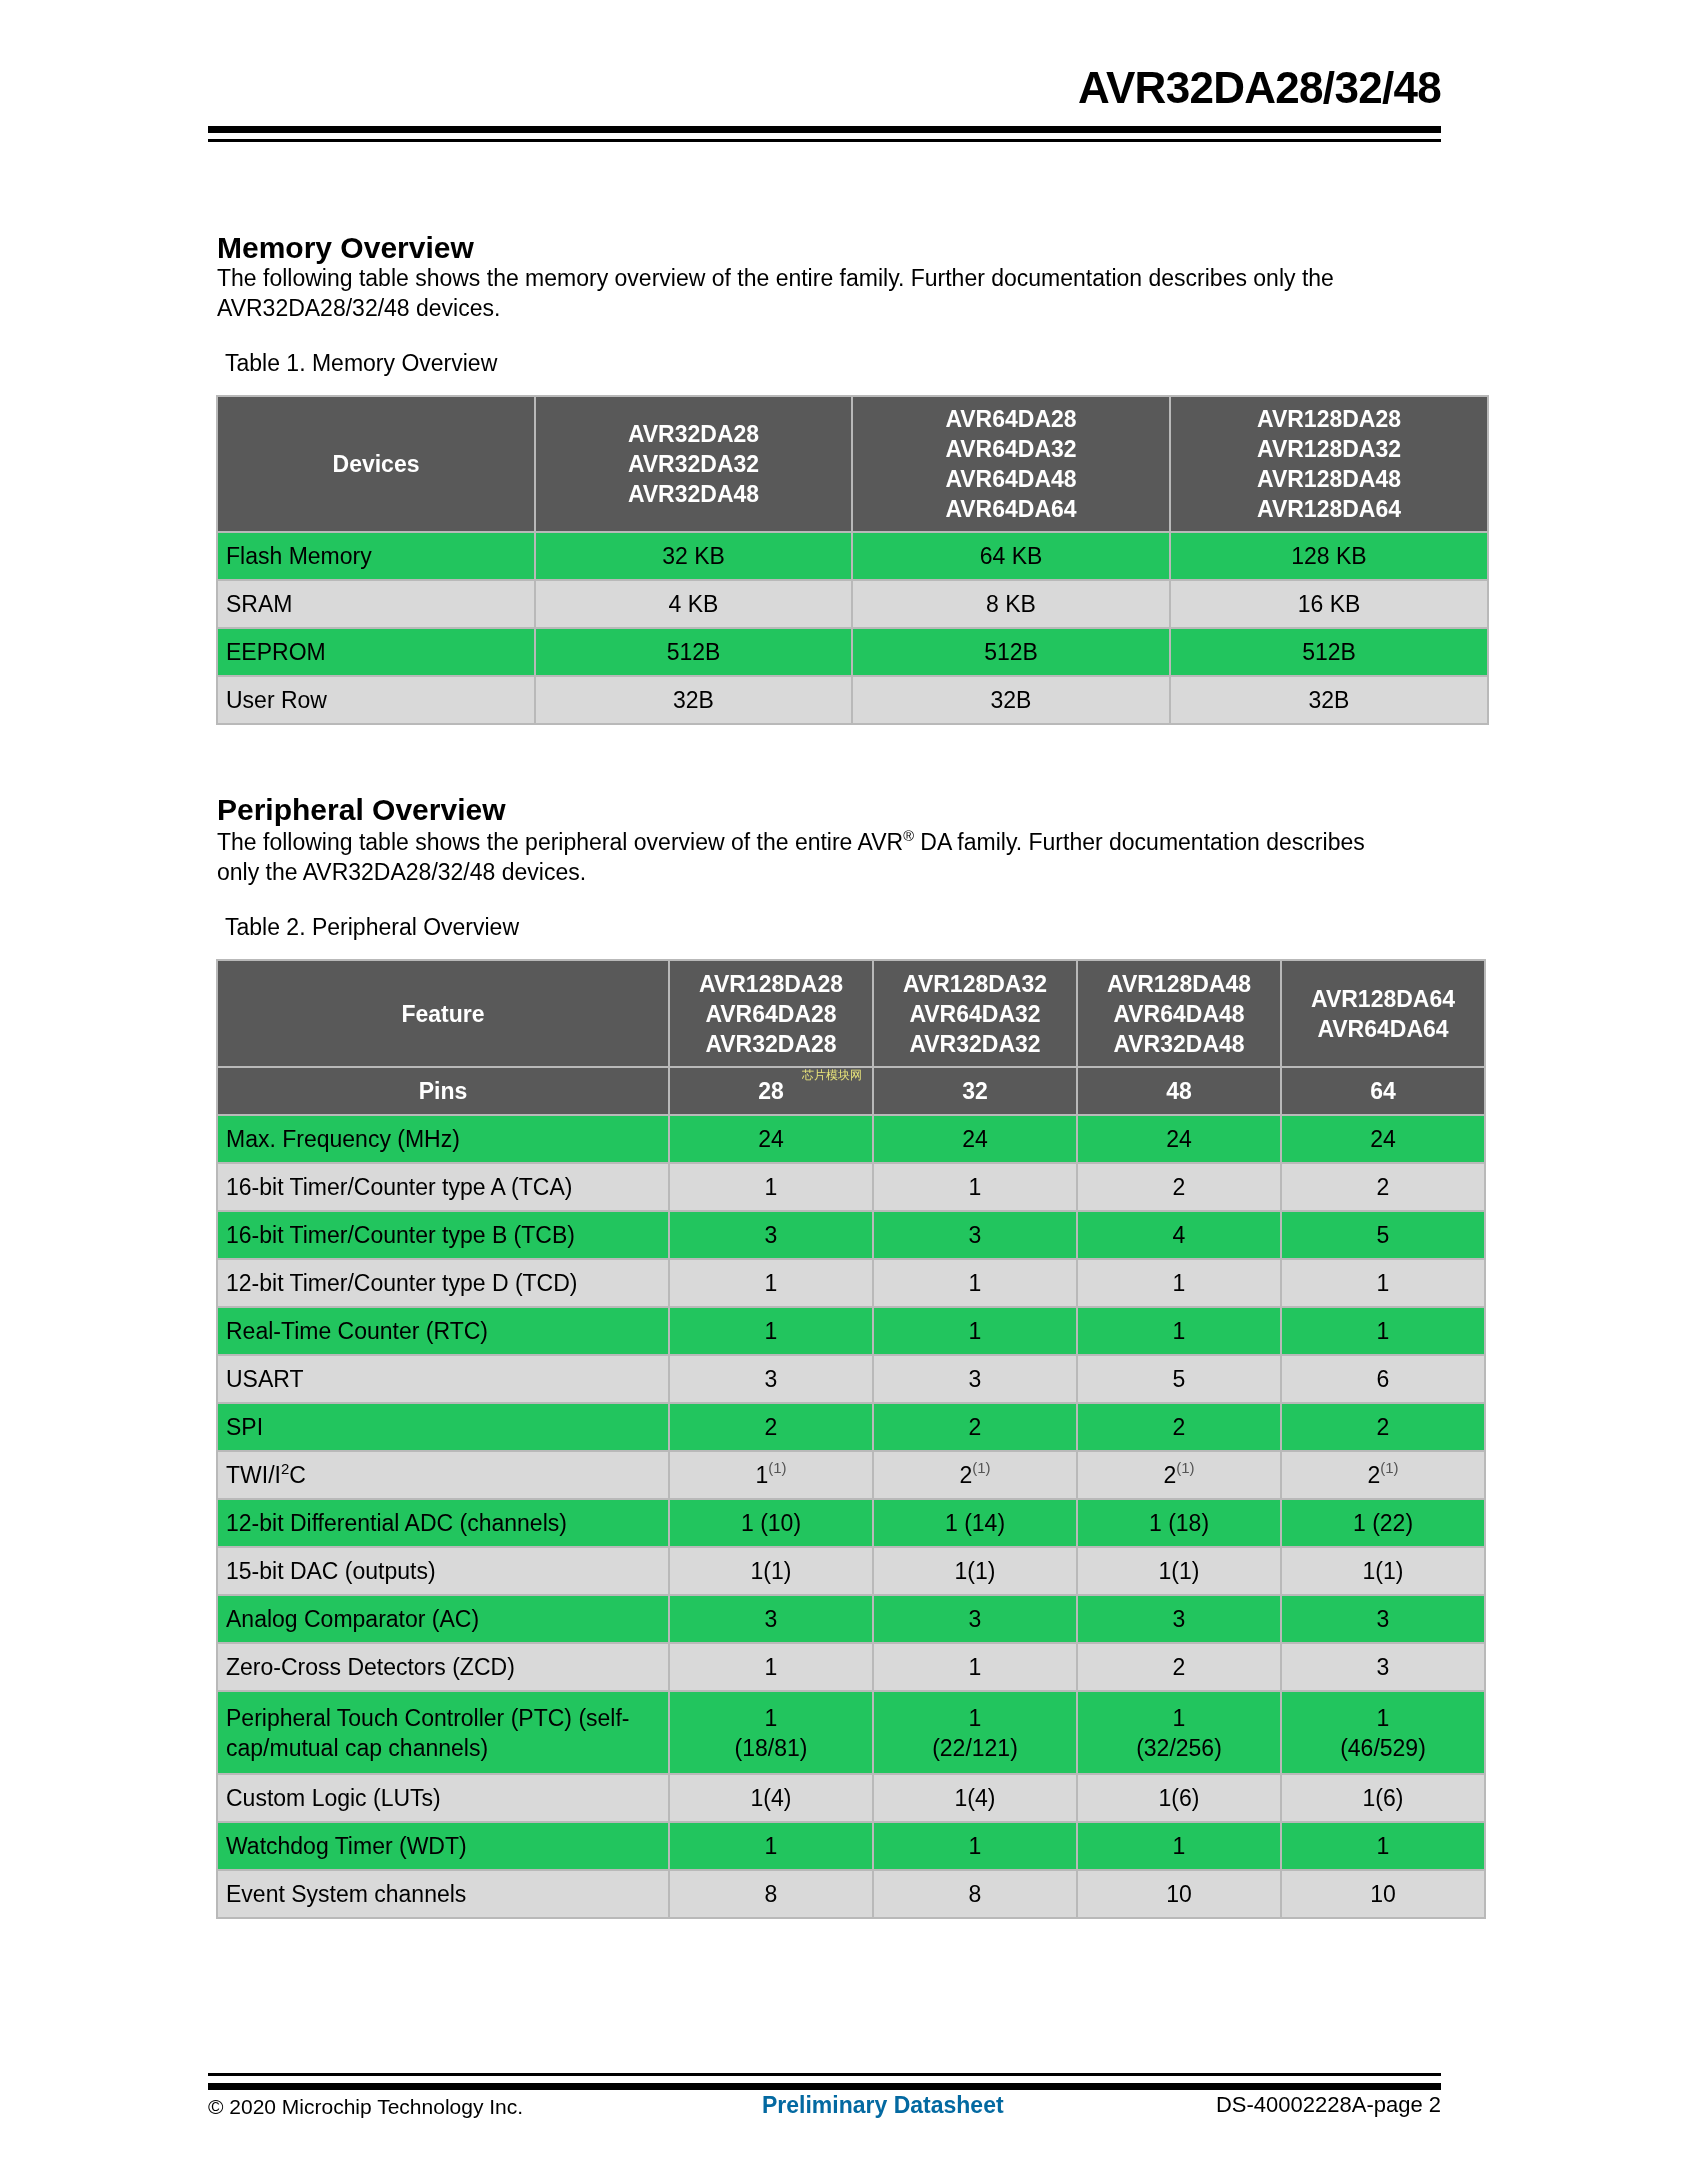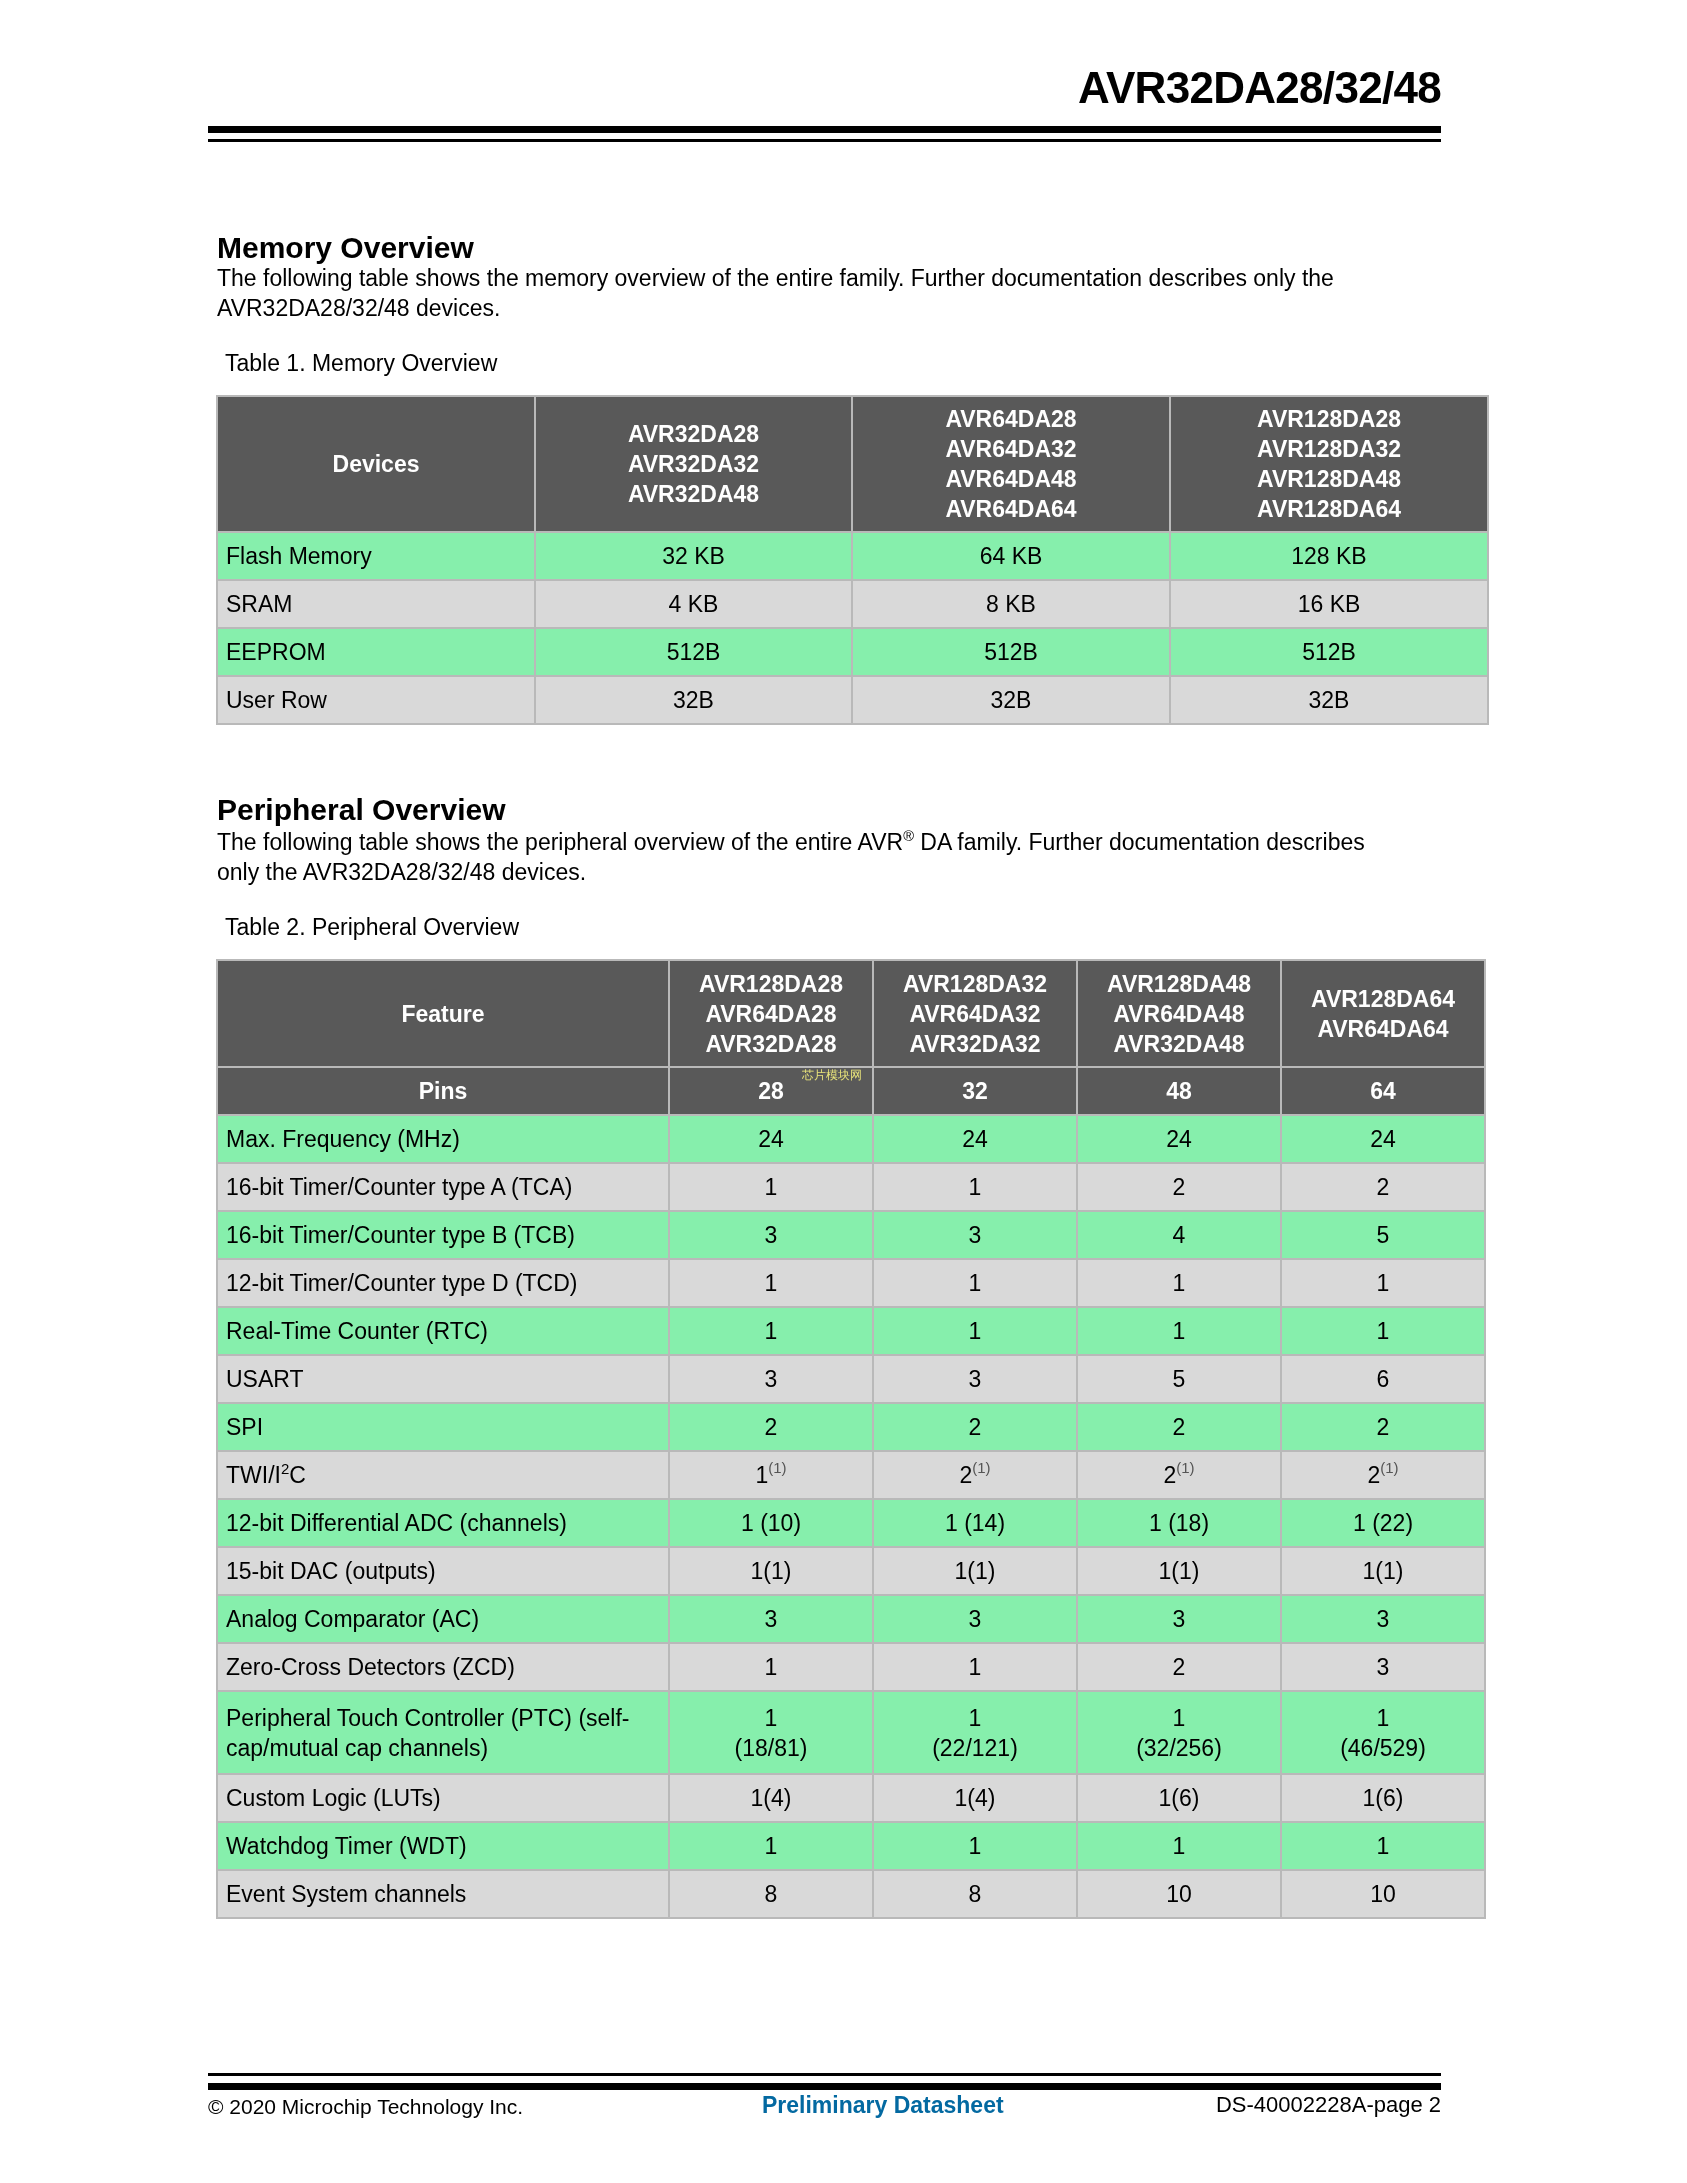--- a/index.html
+++ b/index.html
@@ -48,21 +48,21 @@
       border: 2px solid #b9b9b9;
       padding: 0 8px;
       vertical-align: middle;
     }
     table.dt thead th {
       background: #595959; color: #ffffff; font-weight: bold;
       text-align: center; line-height: 30px;
     }
     table.dt tbody td { line-height: 30px; text-align: center; }
     table.dt tbody td.lbl { text-align: left; }
-    table.dt tbody tr.odd td { background: #86efac; }
+    table.dt tbody tr.odd td { background: #22c55e; }
     table.dt tbody tr.even td { background: #d9d9d9; }
     table.dt tbody tr.pins td {
       background: #595959; color: #fff; font-weight: bold; text-align: center;
       position: relative;
     }
     .note-sup { font-size: 15px; color: #555; vertical-align: 10px; line-height: 0; }
     .dev-line { display: block; }
     .watermark {
       position: absolute; left: 132px; top: 1.3px;
       font-size: 12px; color: #e8e37a; font-weight: normal;

